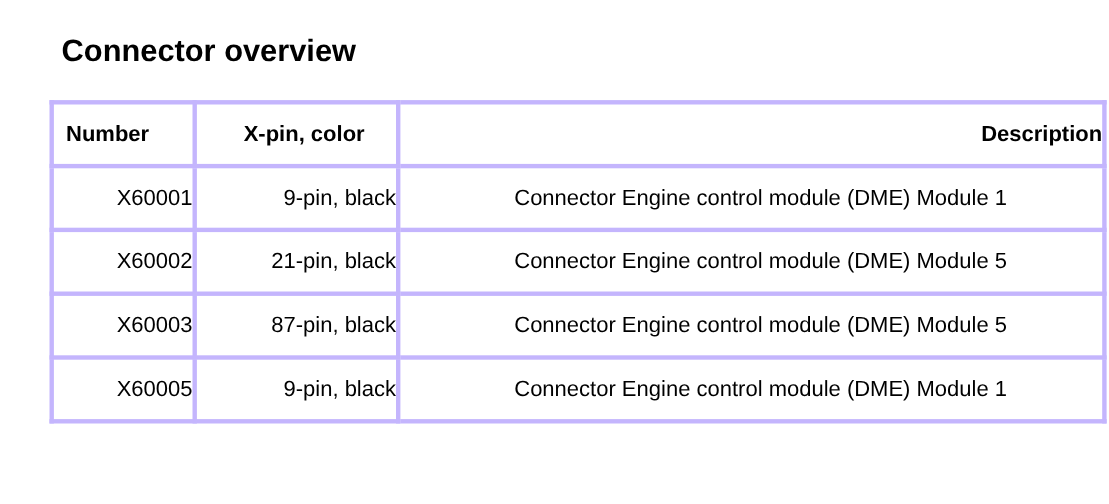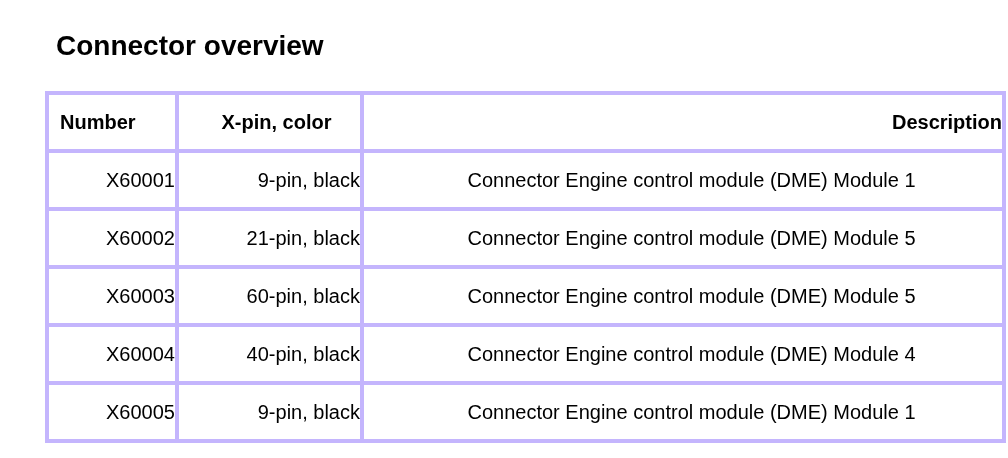--- a/index.html
+++ b/index.html
@@ -120,27 +120,22 @@
         <td class="cell-xpin">9-pin, black</td>
         <td class="cell-desc">Connector Engine control module (DME) Module 1</td>
       </tr>
       <tr>
         <td class="cell-number">X60002</td>
         <td class="cell-xpin">21-pin, black</td>
         <td class="cell-desc">Connector Engine control module (DME) Module 5</td>
       </tr>
       <tr>
         <td class="cell-number">X60003</td>
-        <td class="cell-xpin">60-pin, black</td>
+        <td class="cell-xpin">87-pin, black</td>
         <td class="cell-desc">Connector Engine control module (DME) Module 5</td>
-      </tr>
-      <tr>
-        <td class="cell-number">X60004</td>
-        <td class="cell-xpin">40-pin, black</td>
-        <td class="cell-desc">Connector Engine control module (DME) Module 4</td>
       </tr>
       <tr>
         <td class="cell-number">X60005</td>
         <td class="cell-xpin">9-pin, black</td>
         <td class="cell-desc">Connector Engine control module (DME) Module 1</td>
       </tr>
     </tbody>
   </table>
 
 </div>

